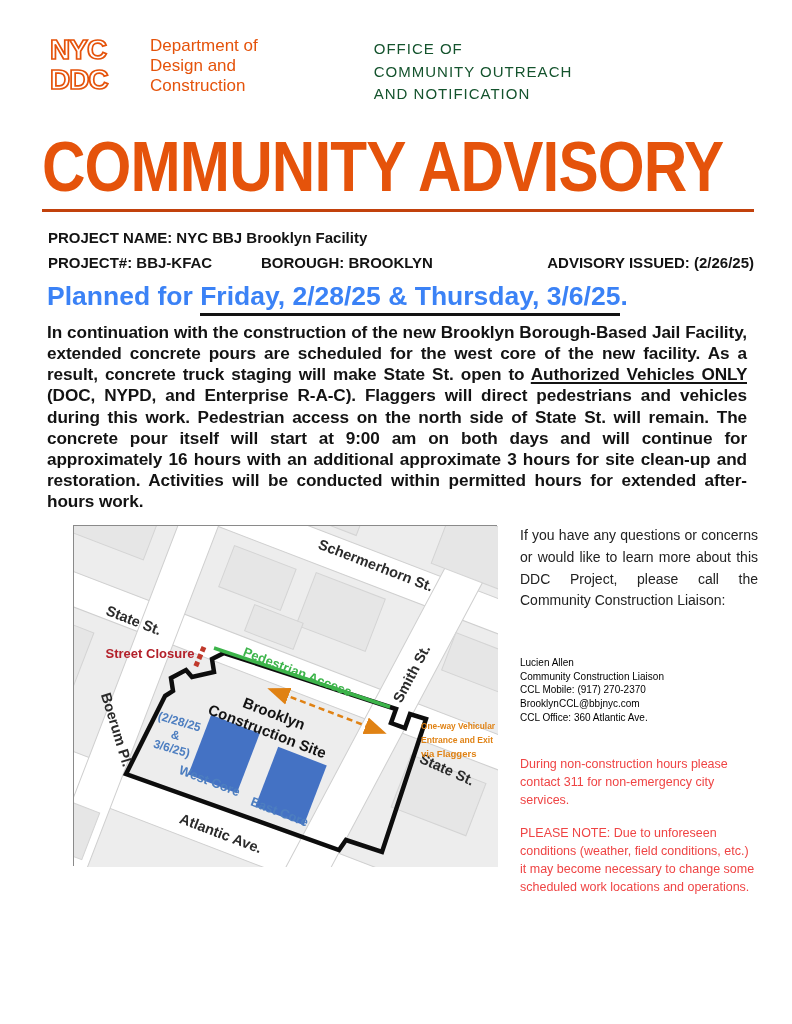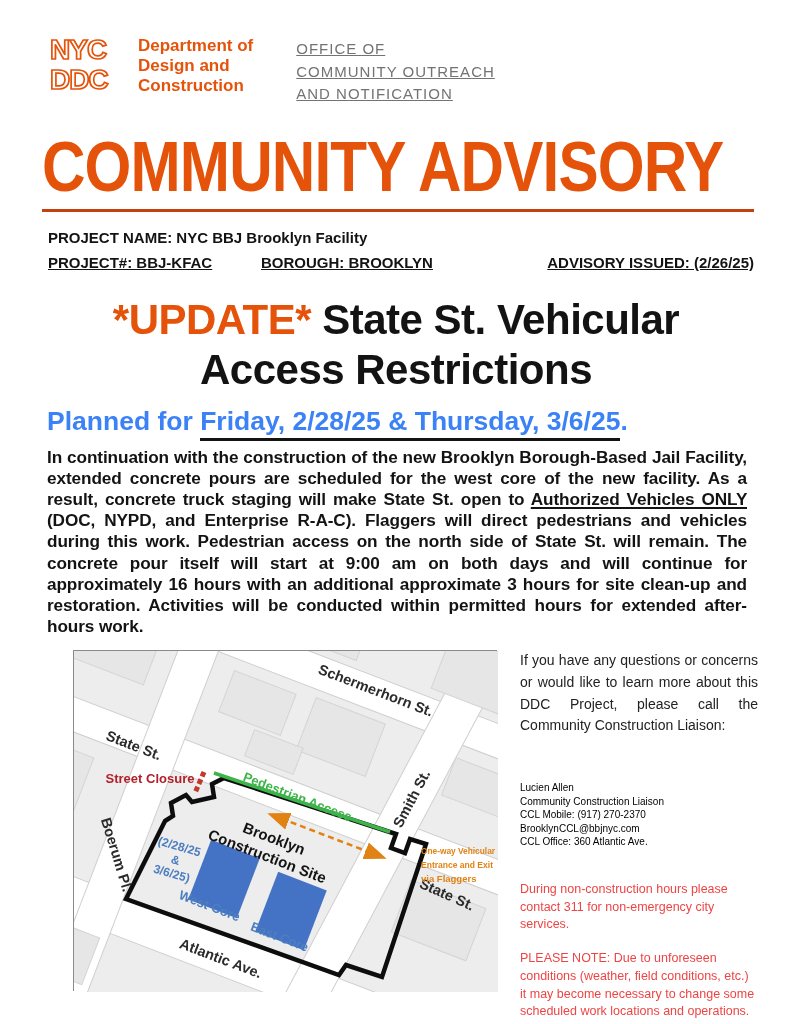--- a/index.html
+++ b/index.html
@@ -4,32 +4,32 @@
 <style>
   * { margin:0; padding:0; box-sizing:border-box; }
   html,body { background:#fff; }
   .page {
     position:relative; width:792px; height:1022px; background:#fff;
     font-family:"Liberation Sans", sans-serif; overflow:hidden; margin:0 auto;
   }
   
   .masthead { display:flex; padding:33px 36px 0 48px; }
   .logo-svg { flex:0 0 auto; }
-  .dept { margin-left:6px; color:#E5530B; font-weight:bold; font-size:17px; line-height:1.18; padding-top:3px; }
-  .office { margin-left:43px; color:#737373; font-size:15px; letter-spacing:1px; line-height:1.5; padding-top:5px;text-decoration:underline; }
+  .dept { margin-left:18px; color:#E5530B; font-weight:normal; font-size:17px; line-height:1.18; padding-top:3px; }
+  .office { margin-left:116px; color:#14532d; font-size:15px; letter-spacing:1px; line-height:1.5; padding-top:5px; }
   .links { margin-left:auto; text-align:right; font-size:12px; color:#E8682F; line-height:1.55; padding-top:17px; }
   
   .banner { margin:28px 38px 0 42px; border-bottom:3px solid #c2410c; padding-bottom:9px; line-height:0.95; }
   .banner span {
     display:inline-block; transform:scaleX(.86); transform-origin:left center;
     font-size:70px; font-weight:bold; color:#E5530B; letter-spacing:-1px; white-space:nowrap;
   }
   
   .project { margin:17px 38px 0 48px; font-weight:bold; font-size:15px; color:#131313; }
-  .project .row2 { display:flex; margin-top:8px;text-decoration:underline; }
+  .project .row2 { display:flex; margin-top:8px; }
   .project .col-num { width:213px; }
   .project .col-borough { flex:1; }
   
   .main-title { margin:24px auto 0; width:690px; text-align:center; font-weight:bold;
     font-size:42px; line-height:1.2; color:#131313; letter-spacing:-0.5px; }
   .main-title .update { color:#E5530B; }
   
   .planned { margin:10px 38px 0 47px; font-size:26.5px; font-weight:bold; color:#3b82f6; }
   .planned .dates { border-bottom:3px solid #131313; padding-bottom:2px; }
   
@@ -76,21 +76,20 @@
 
   <div class="project">
     <div class="row1">PROJECT NAME: NYC BBJ Brooklyn Facility</div>
     <div class="row2">
       <div class="col-num">PROJECT#: BBJ-KFAC</div>
       <div class="col-borough">BOROUGH: BROOKLYN</div>
       <div class="col-issued">ADVISORY ISSUED: (2/26/25)</div>
     </div>
   </div>
 
-  <h2 class="main-title"><span class="update">*UPDATE*</span><span> State St. Vehicular Access Restrictions</span></h2>
 
   <div class="planned"><span>Planned for </span><span class="dates">Friday, 2/28/25 &amp; Thursday, 3/6/25</span><span>.</span></div>
 
   <p class="body-text"><span>In continuation with the construction of the new Brooklyn Borough-Based Jail Facility, extended concrete pours are scheduled for the west core of the new facility.  As a result, concrete truck staging will make State St. open to </span><span class="u">Authorized Vehicles ONLY</span><span> (DOC, NYPD, and Enterprise R-A-C). Flaggers will direct pedestrians and vehicles during this work. Pedestrian access on the north side of State St. will remain.  The concrete pour itself will start at 9:00 am on both days and will continue for approximately 16 hours with an additional approximate 3 hours for site clean-up and restoration.  Activities will be conducted within permitted hours for extended after-hours work.</span></p>
 
   <div class="content-row">
     <div class="map-box">
       <svg width="424" height="341" viewBox="0 0 424 341">
         <defs>
           <marker id="oarrow" markerWidth="9" markerHeight="8" refX="7" refY="3.5" orient="auto">

